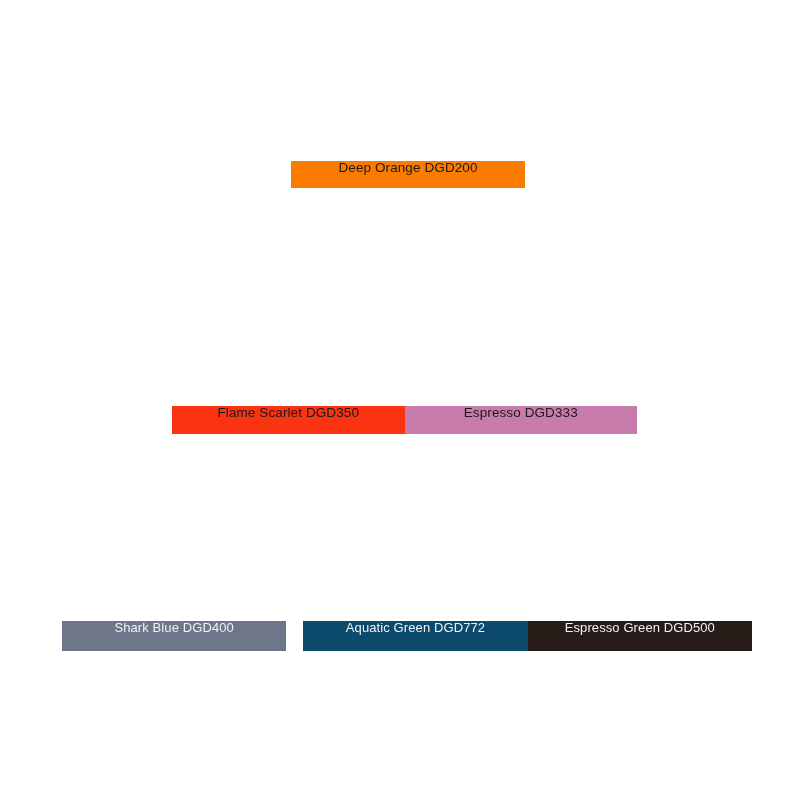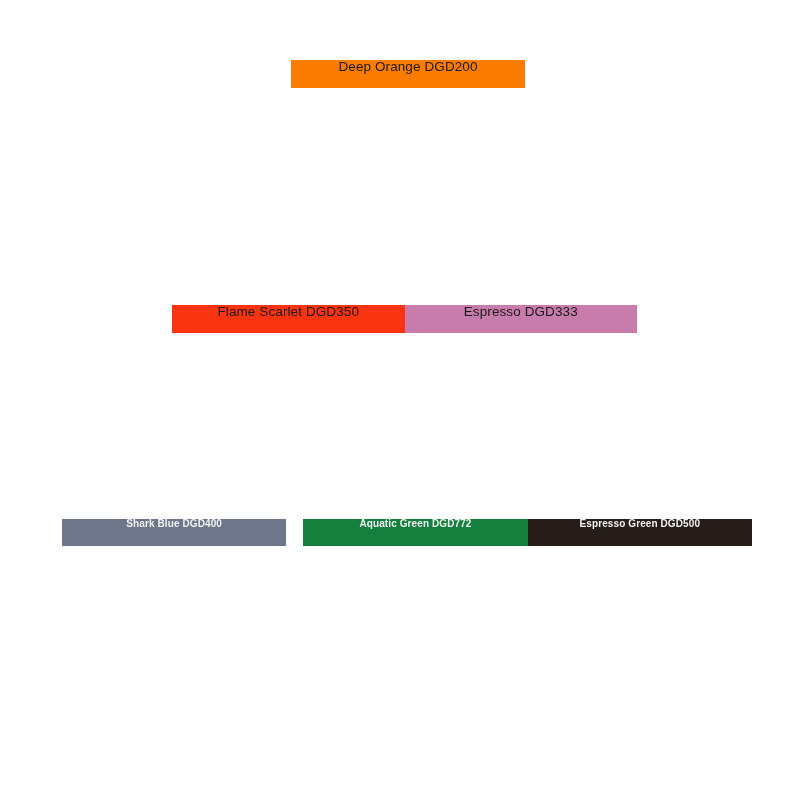--- a/index.html
+++ b/index.html
@@ -17,21 +17,21 @@
   #canvas {
     position: relative;
     width: 800px;
     height: 800px;
     background: #ffffff;
   }
   .swatch-row {
     position: absolute;
     display: flex;
     flex-direction: row;
-    align-items: flex-start;
+    align-items: center;
   }
   #row-1 {
     left: 291px;
     top: 60px;
     width: 234px;
     height: 229px;
   }
   #row-2 {
     left: 172px;
     top: 305px;
@@ -61,23 +61,22 @@
     text-align: center;
     font-family: "Liberation Sans", sans-serif;
     font-size: 13.5px;
     line-height: 1;
     letter-spacing: 0.1px;
     padding-bottom: 14px;
     pointer-events: none;
     white-space: nowrap;
   }
   #row-3 .swatch-label {
-    font-size: 10px;
+    font-size: 13px;
     padding-bottom: 17px;
-    font-weight: bold;
   }
   .label-dark { color: #1a1a1a; }
   .label-light { color: #f2f2f2; }
 </style>
 </head>
 <body style="background-color: rgb(255, 255, 255);">
 
 <div id="canvas" style="background-color: rgb(255, 255, 255);">
 
   <div class="swatch-row" id="row-1">
@@ -92,21 +91,21 @@
     </div>
     <div class="swatch" style="background-color: rgb(200, 124, 172);">
       <span class="swatch-label label-dark">Espresso DGD333</span>
     </div>
   </div>
 
   <div class="swatch-row" id="row-3">
     <div class="swatch" style="background-color: rgb(109, 119, 137);">
       <span class="swatch-label label-light">Shark Blue DGD400</span>
     </div>
-    <div class="swatch" style="background-color: #15803d; margin-left: 17px;">
+    <div class="swatch" style="background-color: #0c4a6e; margin-left: 17px;">
       <span class="swatch-label label-light">Aquatic Green DGD772</span>
     </div>
     <div class="swatch" style="background-color: rgb(38, 29, 25);">
       <span class="swatch-label label-light">Espresso Green DGD500</span>
     </div>
   </div>
 
 </div>
 
 </body></html>

